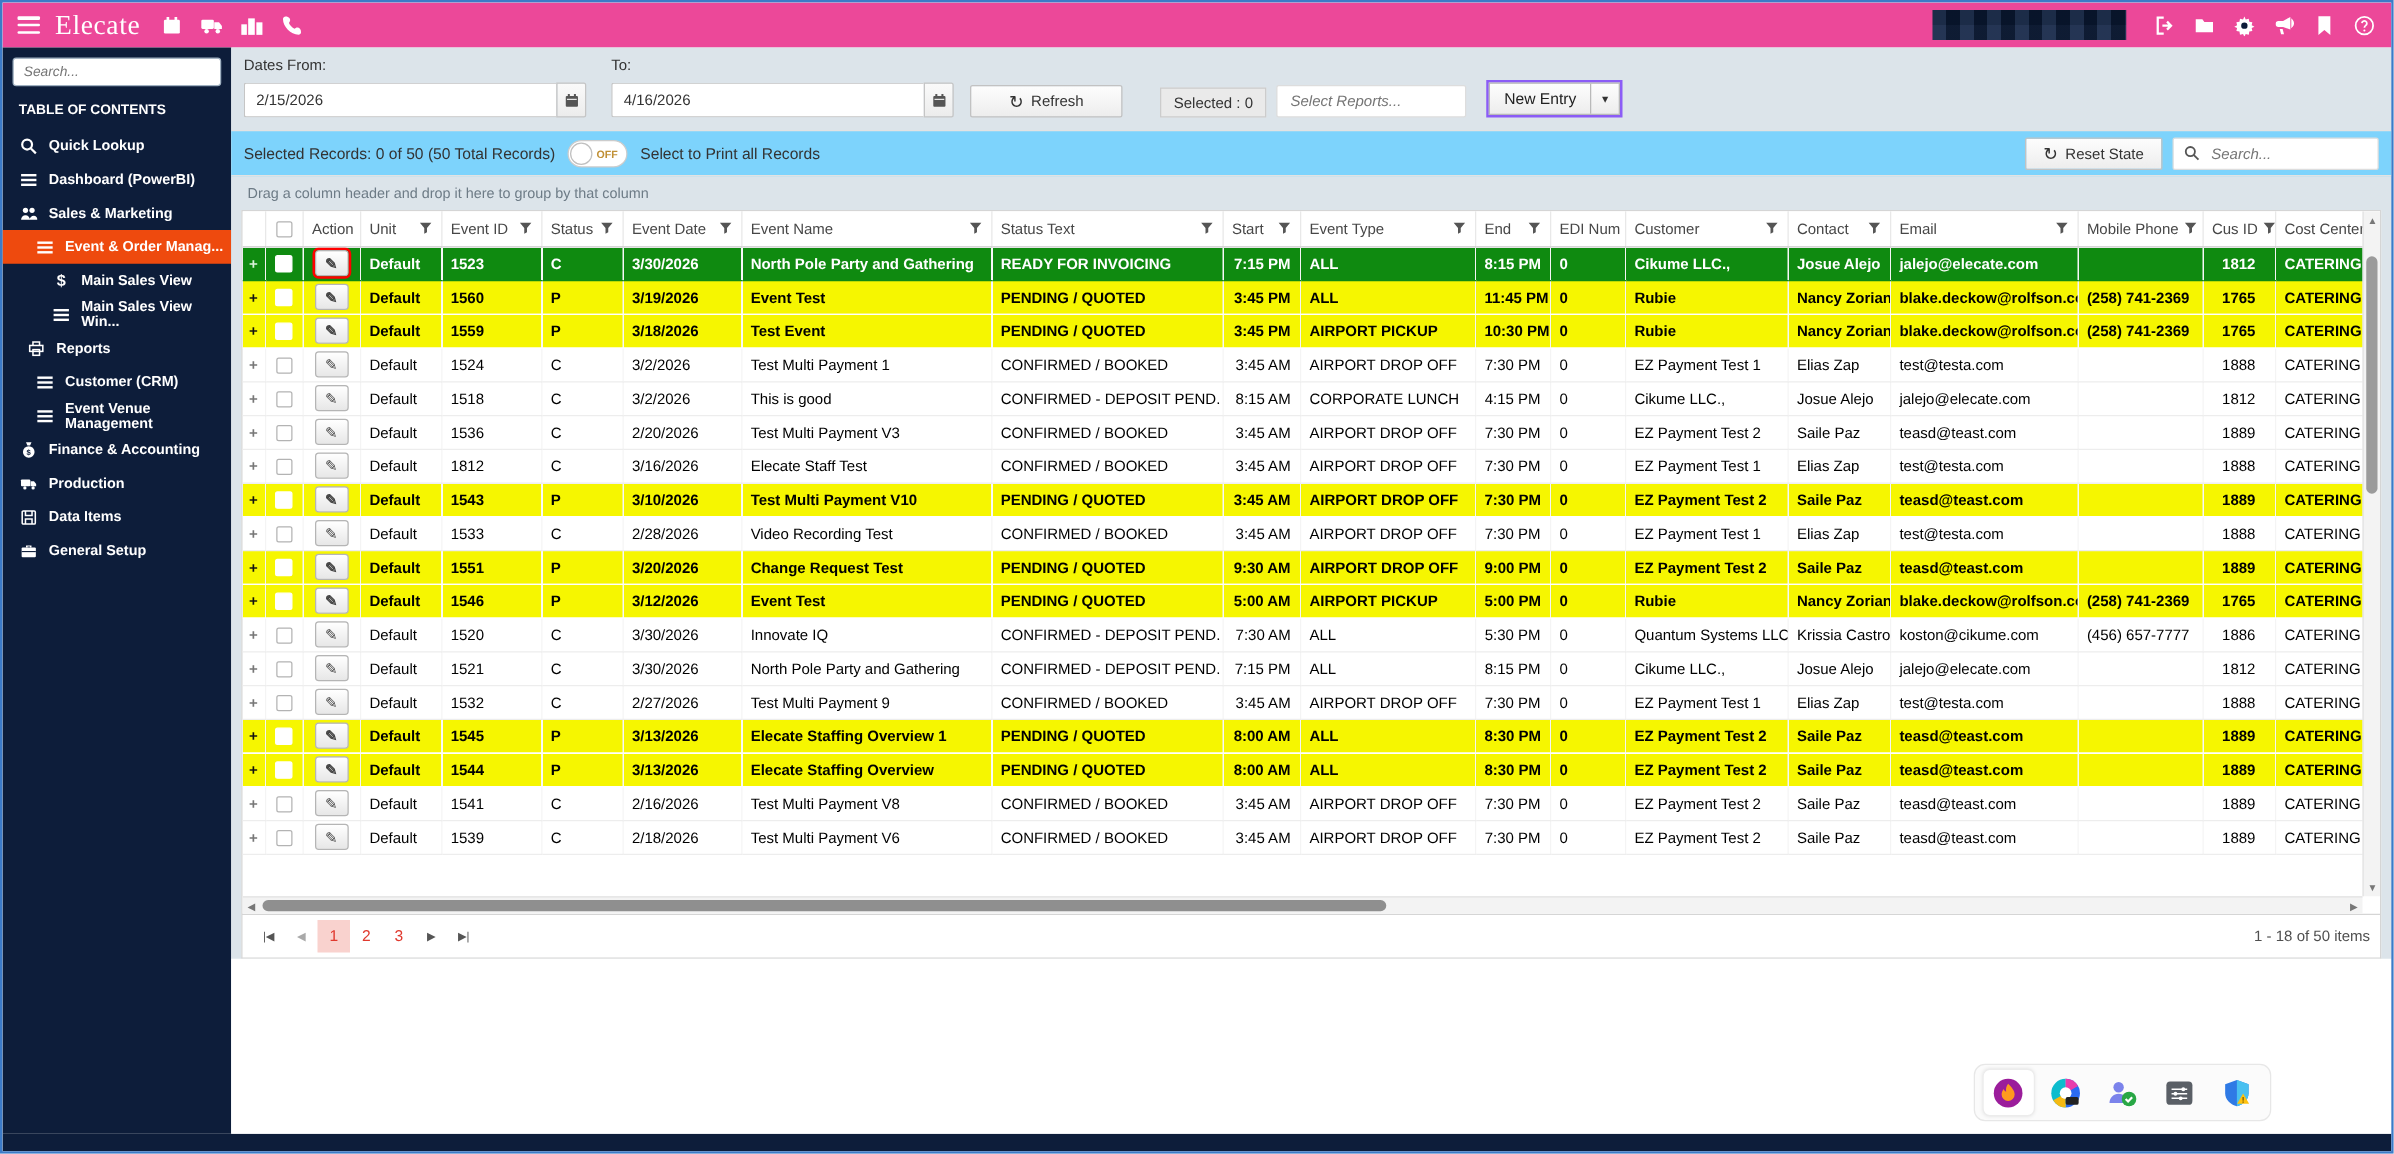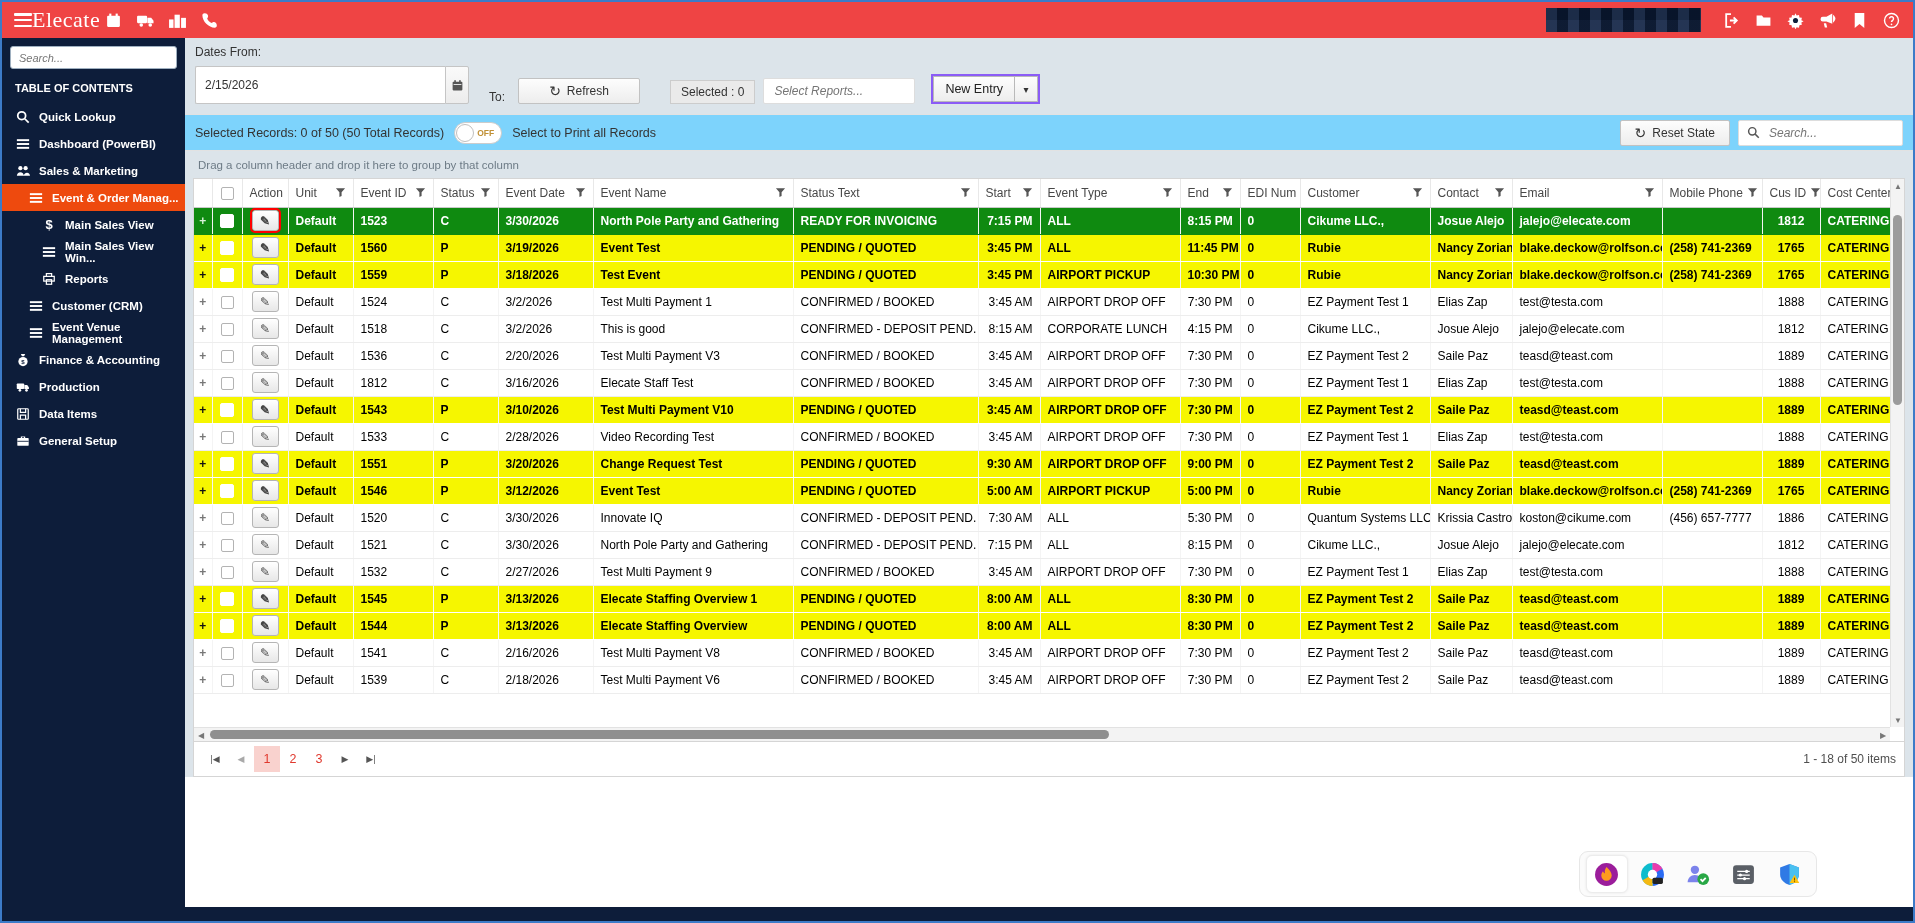--- a/index.html
+++ b/index.html
@@ -1,20 +1,20 @@
 <!DOCTYPE html>
 <html><head>
 <meta charset="utf-8">
 <style>
   html,body{margin:0;padding:0;background:#e9edf1;}
   *{box-sizing:border-box;}
   .frame{width:1915px;height:923px;border:2px solid #3c7bc8;background:#fff;
     font-family:"Liberation Sans",sans-serif;display:flex;flex-direction:column;position:relative;overflow:hidden;}
   
-  .topbar{flex:0 0 36px;background:#ef4444;display:flex;align-items:center;padding:0 12px;}
+  .topbar{flex:0 0 36px;background:#ec4899;display:flex;align-items:center;padding:0 12px;gap:12px;}
   .hamburger{width:18px;height:14px;display:flex;flex-direction:column;justify-content:space-between;cursor:pointer;}
   .hamburger i{height:2.5px;background:#fff;border-radius:1px;}
   .logo{font-family:"Liberation Serif",serif;color:#fff;font-size:22px;letter-spacing:.5px;margin-right:4px;}
   .tb-icons{display:flex;align-items:center;gap:13px;}
   .tb-icon{width:19px;height:17px;color:#fff;display:inline-flex;cursor:pointer;}
   .tb-icon svg{width:100%;height:100%;}
   .topbar-right{margin-left:auto;display:flex;align-items:center;gap:15px;}
   .redacted{width:155px;height:24px;margin-right:6px;
     background:repeating-linear-gradient(90deg,rgba(255,255,255,.07) 0 11px,rgba(0,0,0,.28) 11px 22px),
                repeating-linear-gradient(0deg,#142647 0 12px,#0b1c3a 12px 24px);}
@@ -34,21 +34,21 @@
   .module-header{flex:0 0 52px;background:#53809e;display:flex;align-items:center;padding:0 11px;gap:13px;}
   .mh-iconbox{width:40px;height:31px;background:#c3d5e1;border-radius:3px;display:flex;align-items:center;justify-content:center;color:#2b4a63;}
   .mh-title{font-size:13.5px;font-weight:bold;color:#fff;margin-bottom:3px;}
   .mh-sub{font-size:12.5px;color:#f2f6f9;}
   .mh-help{margin-left:auto;width:27px;height:27px;border-radius:50%;background:#fff;color:#16314e;font-weight:bold;
     font-size:17px;display:flex;align-items:center;justify-content:center;box-shadow:0 1px 3px rgba(0,0,0,.35);cursor:pointer;}
   
   .filter-row{flex:0 0 62px;display:flex;align-items:flex-end;gap:8px;padding:7px 10px 10px;}
   .fgroup{display:flex;flex-direction:column;gap:7px;}
   .flabel{font-size:12px;color:#333;}
-  .dinput{display:flex;height:38px;}
+  .dinput{display:flex;height:28px;}
   .dinput input{width:250px;border:1px solid #c5c5c5;border-right:none;padding:0 9px;font-size:12px;color:#333;
     border-radius:2px 0 0 2px;font-family:"Liberation Sans",sans-serif;}
   .cal-btn{width:24px;background:linear-gradient(#fafafa,#ececec);border:1px solid #c5c5c5;display:flex;
     align-items:center;justify-content:center;color:#555;border-radius:0 2px 2px 0;cursor:pointer;}
   .cal-btn svg{width:13px;height:13px;}
   .btn{height:26px;background:linear-gradient(#fdfdfd,#ededed);border:1px solid #c2c2c2;border-radius:2px;
     font-size:12px;color:#333;display:inline-flex;align-items:center;justify-content:center;gap:6px;padding:0 14px;cursor:pointer;
     font-family:"Liberation Sans",sans-serif;}
   .refresh-btn{width:122px;margin-left:5px;}
   .ref-ic{font-size:14px;line-height:1;}
@@ -257,21 +257,21 @@
           <div class="sb-item" style="padding-left: 40px;">
             <span class="sb-icon">
               <svg viewBox="0 0 16 16" fill="currentColor">
                 <rect x="1" y="2.5" width="14" height="2.2"></rect>
                 <rect x="1" y="6.9" width="14" height="2.2"></rect>
                 <rect x="1" y="11.3" width="14" height="2.2"></rect>
               </svg>
             </span>
             <span>Main Sales View Win...</span>
           </div>
-          <div class="sb-item" style="padding-left: 40px;">
+          <div class="sb-item" style="padding-left: 20px;">
             <span class="sb-icon">
               <svg viewBox="0 0 16 16" fill="none" stroke="currentColor" stroke-width="1.4">
                 <path d="M5 5V1.8h6V5"></path>
                 <rect x="2" y="5" width="12" height="5.4"></rect>
                 <rect x="5" y="8.8" width="6" height="5.2"></rect>
               </svg>
             </span>
             <span>Reports</span>
           </div>
           <div class="sb-item" style="padding-left: 27px;">
@@ -350,20 +350,31 @@
                   <rect x="2" y="3.5" width="12" height="10.5" rx="1"></rect>
                   <rect x="4" y="1.5" width="2" height="3.2"></rect>
                   <rect x="10" y="1.5" width="2" height="3.2"></rect>
                   <rect x="3.2" y="6.2" width="9.6" height="1.1" fill="#f2f2f2"></rect>
                 </svg>
             </span>
           </div>
         </div>
         <div class="fgroup" style="margin-left:12px;">
           <div class="flabel">To:</div>
+          <div class="dinput">
+            <input value="4/16/2026" style="">
+            <span class="cal-btn">
+              <svg viewBox="0 0 16 16" fill="currentColor">
+                  <rect x="2" y="3.5" width="12" height="10.5" rx="1"></rect>
+                  <rect x="4" y="1.5" width="2" height="3.2"></rect>
+                  <rect x="10" y="1.5" width="2" height="3.2"></rect>
+                  <rect x="3.2" y="6.2" width="9.6" height="1.1" fill="#f2f2f2"></rect>
+                </svg>
+            </span>
+          </div>
         </div>
         <button class="btn refresh-btn">
           <span class="ref-ic">↻</span>
           <span>Refresh</span>
         </button>
         <div class="selected-chip">Selected : 0</div>
         <input class="reports-input" placeholder="Select Reports..." style="">
         <div class="new-entry-wrap">
           <div class="new-entry">
             <span class="ne-label">New Entry</span>

